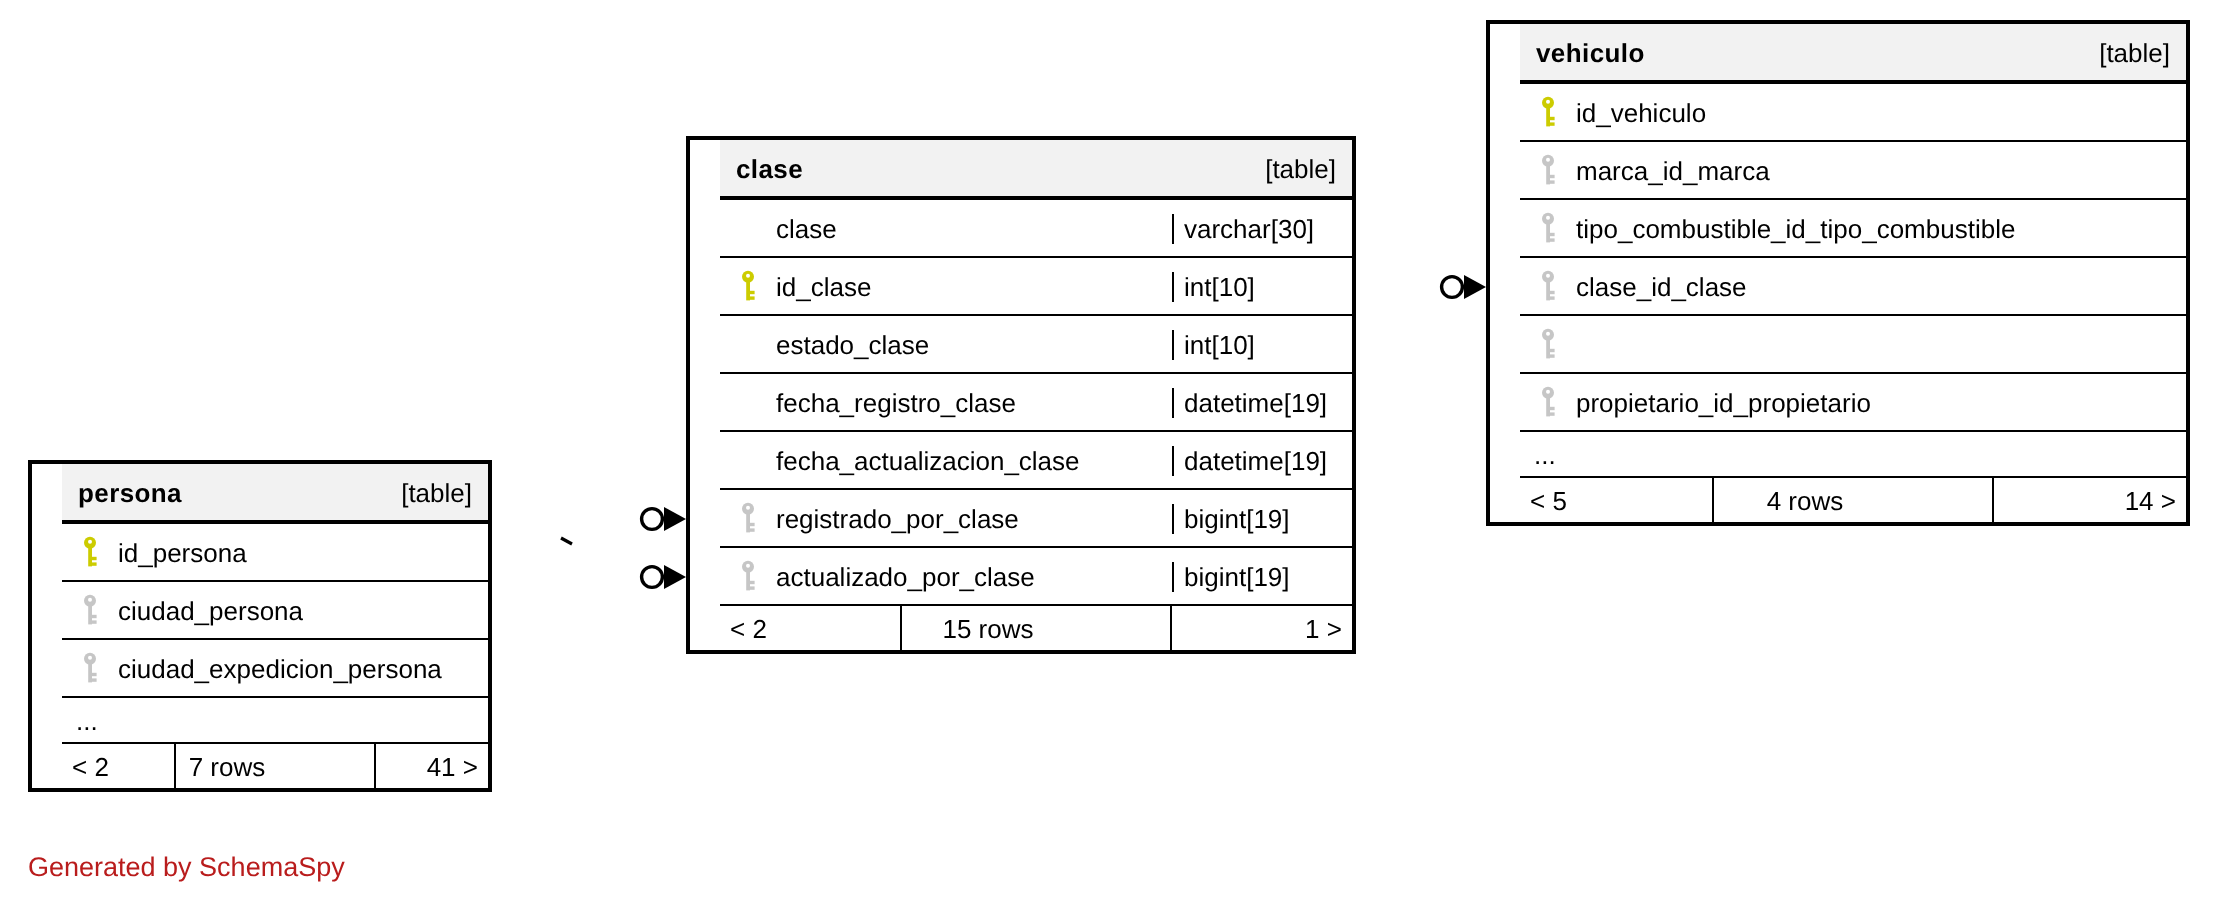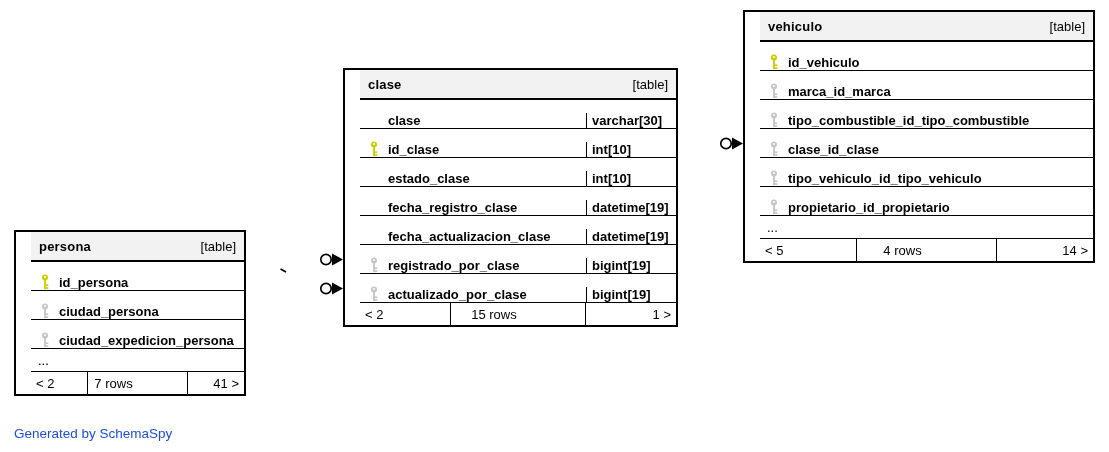--- a/index.html
+++ b/index.html
@@ -14,22 +14,22 @@
     padding-left:15px;
   }
   .hdr {
     height:30px; background:#f2f2f2; border-bottom:2px solid #000;
     display:flex; align-items:center; justify-content:space-between;
     padding:0 8px; box-sizing:border-box;
   }
   .hdr .nm { font-weight:bold; letter-spacing:0.2px; }
   .hdr .tag { font-weight:normal;text-align:right; }
   .row {
-    height:29px; display:flex; align-items:flex-end;
-    border-bottom:1.5px solid #000; box-sizing:border-box; background:#fff;font-weight:bold;
+    height:29px; display:flex; align-items:center;
+    border-bottom:1.5px solid #000; box-sizing:border-box; background:#fff;
   }
   .keyslot {
     width:19px; padding-left:9px; display:flex; align-items:center;
     flex:0 0 auto;
   }
   .colname { flex:1 1 auto; display:flex; align-items:center; }
   .coltype {
     flex:0 0 auto; border-left:1.5px solid #000; display:flex;
     align-items:center; padding-left:5px; box-sizing:border-box;
   }
@@ -61,21 +61,21 @@
         <polygon points="343,288.5 332,282.5 332,294.5" fill="#000000"></polygon>
       </g>
       <g>
         <circle cx="726" cy="143.5" r="5.2" fill="#ffffff" stroke="#000000" stroke-width="1.7"></circle>
         <polygon points="743,143.5 732,137.5 732,149.5" fill="#000000"></polygon>
       </g>
       <g>
         <line x1="280.5" y1="269" x2="286" y2="272" stroke="#000000" stroke-width="1.6"></line>
       </g>
     </svg>
-  <div id="note" style="color: #1d4ed8;">Generated by SchemaSpy</div>
+  <div id="note" style="color: #b91c1c;">Generated by SchemaSpy</div>
 <div class="tbl" style="left: 14px; top: 230px; width: 232px;">
       <div class="hdr" style="background: rgb(242, 242, 242);">
         <span class="nm">persona</span>
         <span class="tag">[table]</span>
       </div>
       <div class="row">
         <span class="keyslot">
           <svg width="10" height="16" viewBox="0 0 10 16">
     <circle cx="5" cy="3.4" r="3" fill="#cccc00"></circle>
     <circle cx="5" cy="2.9" r="1" fill="#ffffff"></circle>
@@ -243,21 +243,20 @@
       <div class="row">
         <span class="keyslot">
           <svg width="10" height="16" viewBox="0 0 10 16">
     <circle cx="5" cy="3.4" r="3" fill="#c6c6c6"></circle>
     <circle cx="5" cy="2.9" r="1" fill="#ffffff"></circle>
     <rect x="4.1" y="5.8" width="1.9" height="9.4" fill="#c6c6c6"></rect>
     <rect x="6" y="10.4" width="2.3" height="1.7" fill="#c6c6c6"></rect>
     <rect x="6" y="13.2" width="2.3" height="1.7" fill="#c6c6c6"></rect>
   </svg>
         </span>
-        <span class="colname">tipo_vehiculo_id_tipo_vehiculo</span>
       </div>
       <div class="row">
         <span class="keyslot">
           <svg width="10" height="16" viewBox="0 0 10 16">
     <circle cx="5" cy="3.4" r="3" fill="#c6c6c6"></circle>
     <circle cx="5" cy="2.9" r="1" fill="#ffffff"></circle>
     <rect x="4.1" y="5.8" width="1.9" height="9.4" fill="#c6c6c6"></rect>
     <rect x="6" y="10.4" width="2.3" height="1.7" fill="#c6c6c6"></rect>
     <rect x="6" y="13.2" width="2.3" height="1.7" fill="#c6c6c6"></rect>
   </svg>

